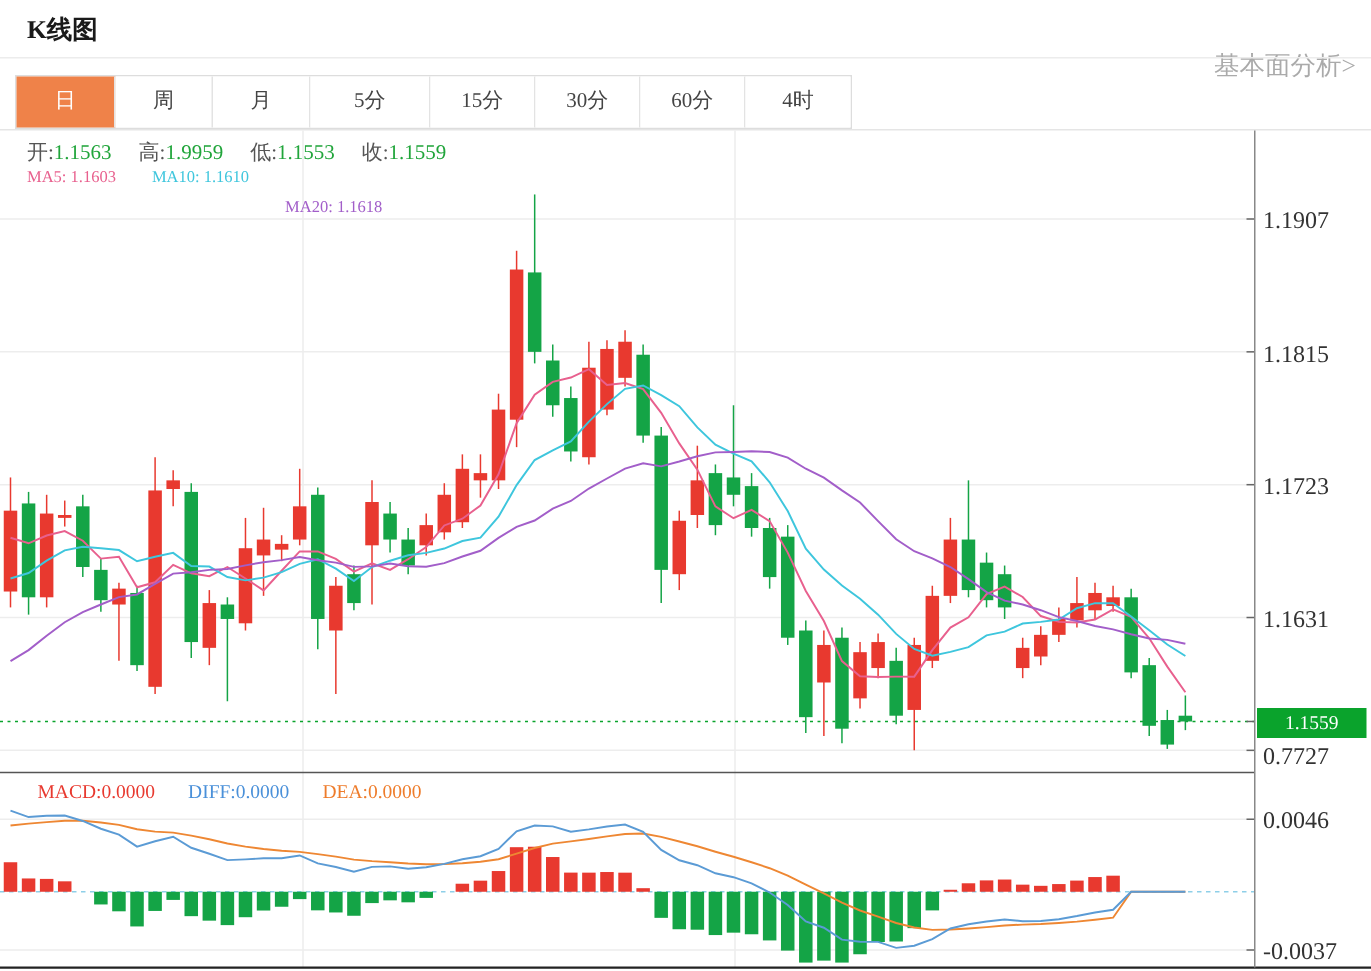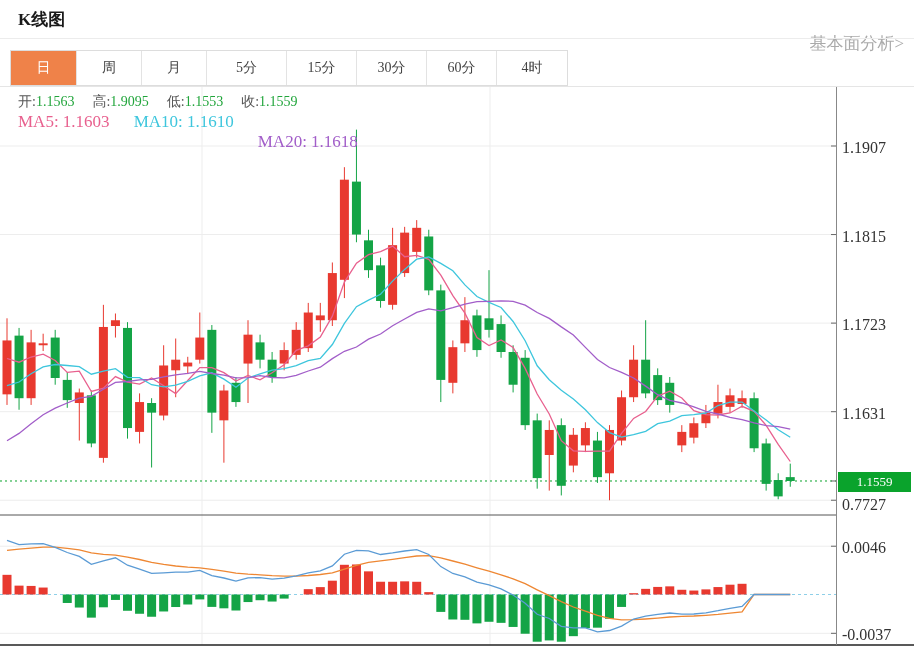--- a/index.html
+++ b/index.html
@@ -10,21 +10,21 @@
   .title-rule{position:absolute;left:0;top:38px;width:914px;height:1px;background:#ececec;}
   .tabbar{position:absolute;left:10px;top:50px;height:36px;display:flex;border:1px solid #ddd;box-sizing:border-box;background:#fff;}
   .tab{height:34px;line-height:34px;text-align:center;font-size:14px;color:#444;cursor:pointer;
        border-right:1px solid #e3e3e3;box-sizing:border-box;background:#fff;}
   .tab:last-child{border-right:none;}
   .tab.active{background:#ef8249;color:#fff;}
   .chart-top-rule{position:absolute;left:0;top:86px;width:914px;height:1px;background:#e5e5e5;}
   .ohlc-row{position:absolute;left:18px;top:93px;display:flex;gap:18px;font-size:14px;justify-content:flex-end;}
   .ohlc-item .lab{color:#555;}
   .ohlc-item .val{color:#21a53b;}
-  .ma-row{position:absolute;left:18px;top:112px;display:flex;gap:24px;font-size:17px;justify-content:flex-end;}
+  .ma-row{position:absolute;left:18px;top:112px;display:flex;gap:24px;font-size:11px;justify-content:flex-end;}
   .ma5{color:#e8608e;} .ma10{color:#3ec6dd;} .ma20{color:#a25ec9;margin-top:20px;}
   .macd-row{position:absolute;left:25px;top:520px;display:flex;gap:22px;font-size:13px;}
   .macd-l{color:#e8392f;} .diff-l{color:#4a90d9;} .dea-l{color:#ee7c2b;}
   .ytick{position:absolute;left:842px;width:70px;font-size:16px;color:#333;}
   .price-badge{position:absolute;left:838px;top:472px;width:73px;height:20px;background:#0aa32c;
                color:#fff;font-size:13px;line-height:20px;text-align:center;}
   svg{position:absolute;left:0;top:0;}
 </style>
 </head>
 <body>
@@ -263,31 +263,36 @@
       <line x1="831" y1="323.1184000000019" x2="836" y2="323.1184000000019" stroke="#666"></line>
       <line x1="831" y1="411.67760000000067" x2="836" y2="411.67760000000067" stroke="#666"></line>
       <line x1="831" y1="500.2368000000016" x2="836" y2="500.2368000000016" stroke="#666"></line>
       <line x1="831" y1="480.9848000000016" x2="836" y2="480.9848000000016" stroke="#666"></line>
       <line x1="831" y1="546.2276" x2="836" y2="546.2276" stroke="#666"></line>
       <line x1="831" y1="633.3278" x2="836" y2="633.3278" stroke="#666"></line>
     </svg>
 
   <div class="ohlc-row">
     <div class="ohlc-item"><span class="lab">开:</span><span class="val">1.1563</span></div>
-    <div class="ohlc-item"><span class="lab">高:</span><span class="val">1.9095</span></div>
+    <div class="ohlc-item"><span class="lab">高:</span><span class="val">1.9959</span></div>
     <div class="ohlc-item"><span class="lab">低:</span><span class="val">1.1553</span></div>
     <div class="ohlc-item"><span class="lab">收:</span><span class="val">1.1559</span></div>
   </div>
 
   <div class="ma-row">
     <span class="ma5">MA5: 1.1603</span>
     <span class="ma10">MA10: 1.1610</span>
     <span class="ma20">MA20: 1.1618</span>
   </div>
 
+  <div class="macd-row">
+    <span class="macd-l">MACD:0.0000</span>
+    <span class="diff-l">DIFF:0.0000</span>
+    <span class="dea-l">DEA:0.0000</span>
+  </div>
 
   <div class="ytick" style="top:139px">1.1907</div>
   <div class="ytick" style="top:228px">1.1815</div>
   <div class="ytick" style="top:316px">1.1723</div>
   <div class="ytick" style="top:405px">1.1631</div>
   <div class="price-badge">1.1559</div>
   <div class="ytick" style="top:496px">0.7727</div>
   <div class="ytick" style="top:539px">0.0046</div>
   <div class="ytick" style="top:626px">-0.0037</div>
 </div>

